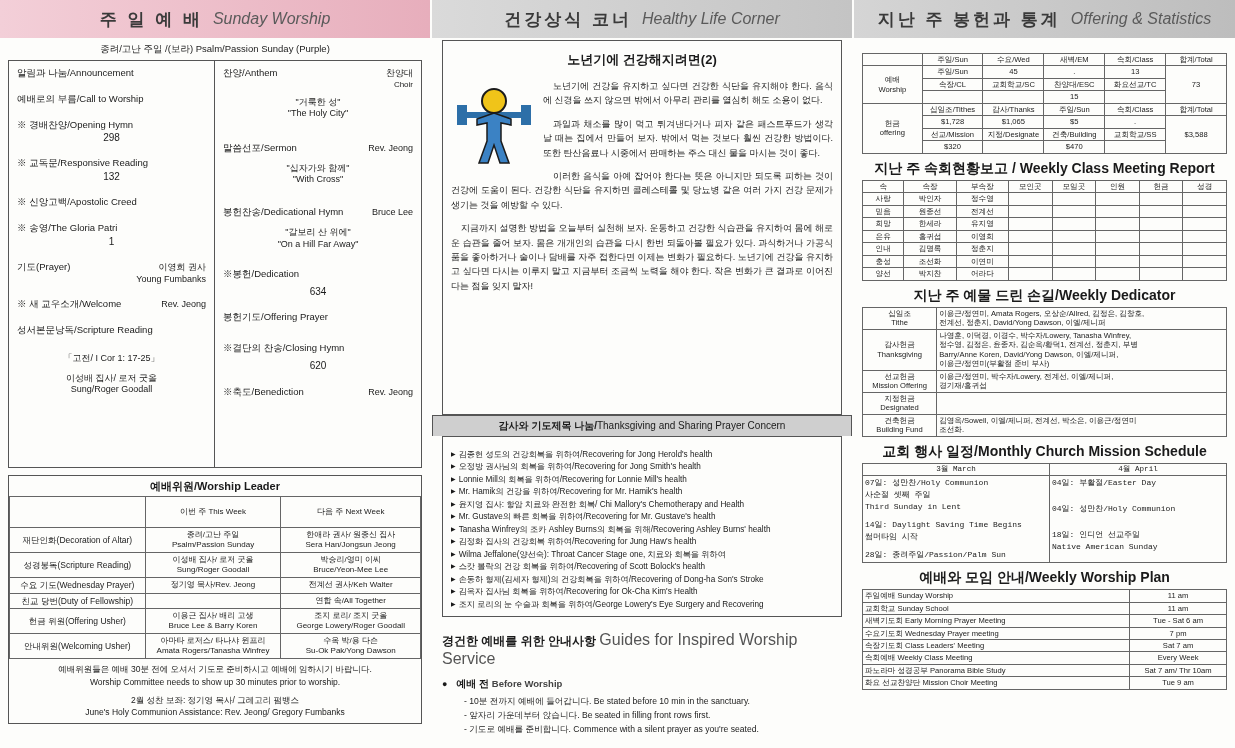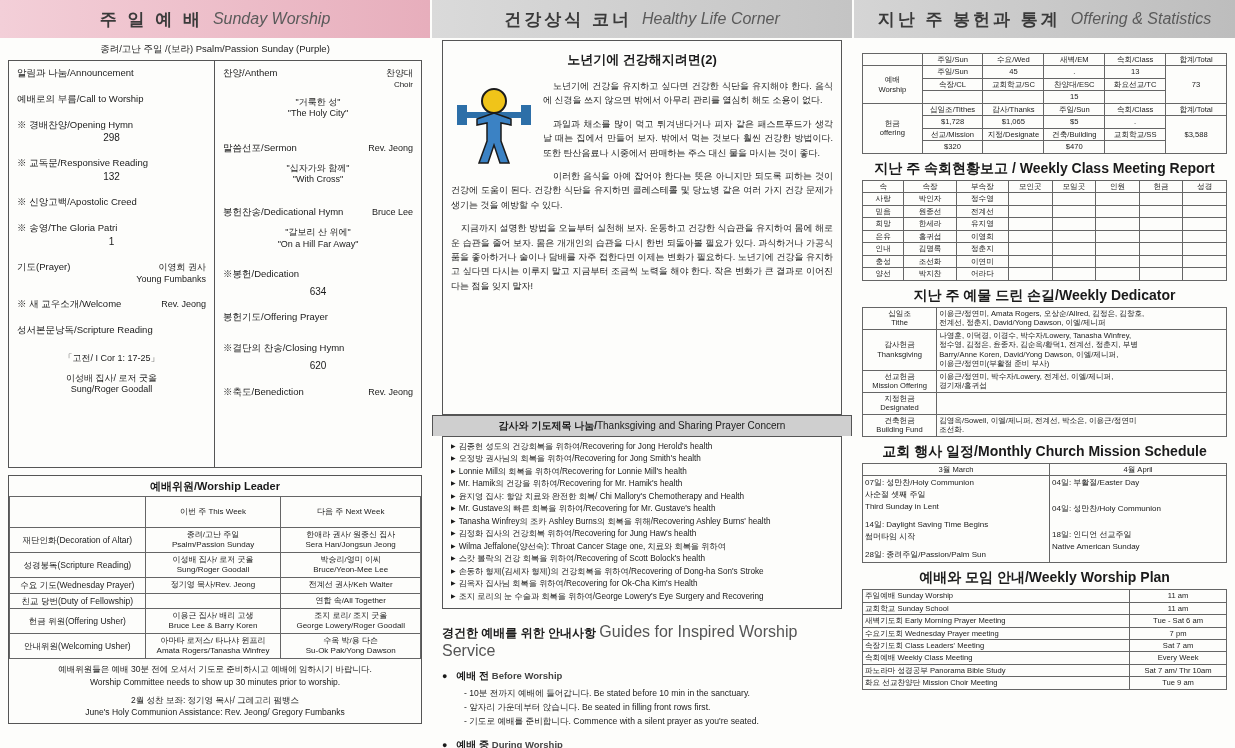--- a/index.html
+++ b/index.html
@@ -46,41 +46,41 @@
   .note{font-size:8.5px;text-align:center;line-height:1.45;padding:4px 6px;}
 
   
   .health{margin:2px 10px 0;border:1px solid #555;padding:6px 8px;height:375px;box-sizing:border-box;}
   .health h3{margin:4px 0 10px;text-align:center;font-size:13px;font-weight:bold;}
   .health p{font-size:9px;line-height:1.6;margin:0 0 9px;text-align:justify;text-indent:10px;}
   .figure{float:left;width:78px;height:86px;margin:0 10px 4px 4px;}
 
   .prayerhead{background:#cfcfcf;border:1px solid #555;border-bottom:none;text-align:center;padding:3px 0;font-size:10px;font-weight:bold;}
   .prayerhead .en{font-weight:normal;}
-  .prayerbox{margin:0 10px;border:1px solid #555;padding:4px 8px 5px;}
+  .prayerbox{margin:0 10px;border:1px solid #555;padding:12px 8px 5px;}
   .prayerbox .row{font-size:8.2px;line-height:1.52;}
   .prayerbox .row::before{content:"\25B6";font-size:6px;margin-right:3px;vertical-align:1px;}
 
   .guide{margin:14px 10px 0;}
   .guide .gt{font-size:12px;font-weight:bold;}
   .guide .gt .en{font-size:16px;font-weight:normal;color:#555;}
   .gsec{margin-top:9px;font-size:9.5px;}
   .gsec .bullet{font-size:10px;font-weight:bold;}
   .gsec .bullet::before{content:"\25CF";margin-right:6px;font-size:9px;}
   .gsec .en{font-size:9.5px;color:#444;}
   .gsec .lines{margin:4px 0 0 22px;font-size:8.6px;line-height:1.62;color:#222;}
 
   
   .rbox{margin:0 8px 4px;}
   .rtitle{text-align:center;font-size:14px;font-weight:bold;padding:2px 0 2px;}
   table.grid{width:100%;border-collapse:collapse;table-layout:fixed;}
   table.grid td{border:1px solid #666;font-size:7.6px;padding:1px 2px;text-align:center;line-height:1.25;}
   table.grid td.l{text-align:left;}
 
-  .mission td{vertical-align:top;}
+  .mission td{vertical-align:top;font-family:Liberation Mono, monospace;}
   .mission .mono{font-size:8px;line-height:1.5;}
   .center-sm{font-size:9px;text-align:center;}
 </style>
 </head>
 <body>
 
 <div class="page">
 
   <div class="col col1">
     <div class="chead h1">

